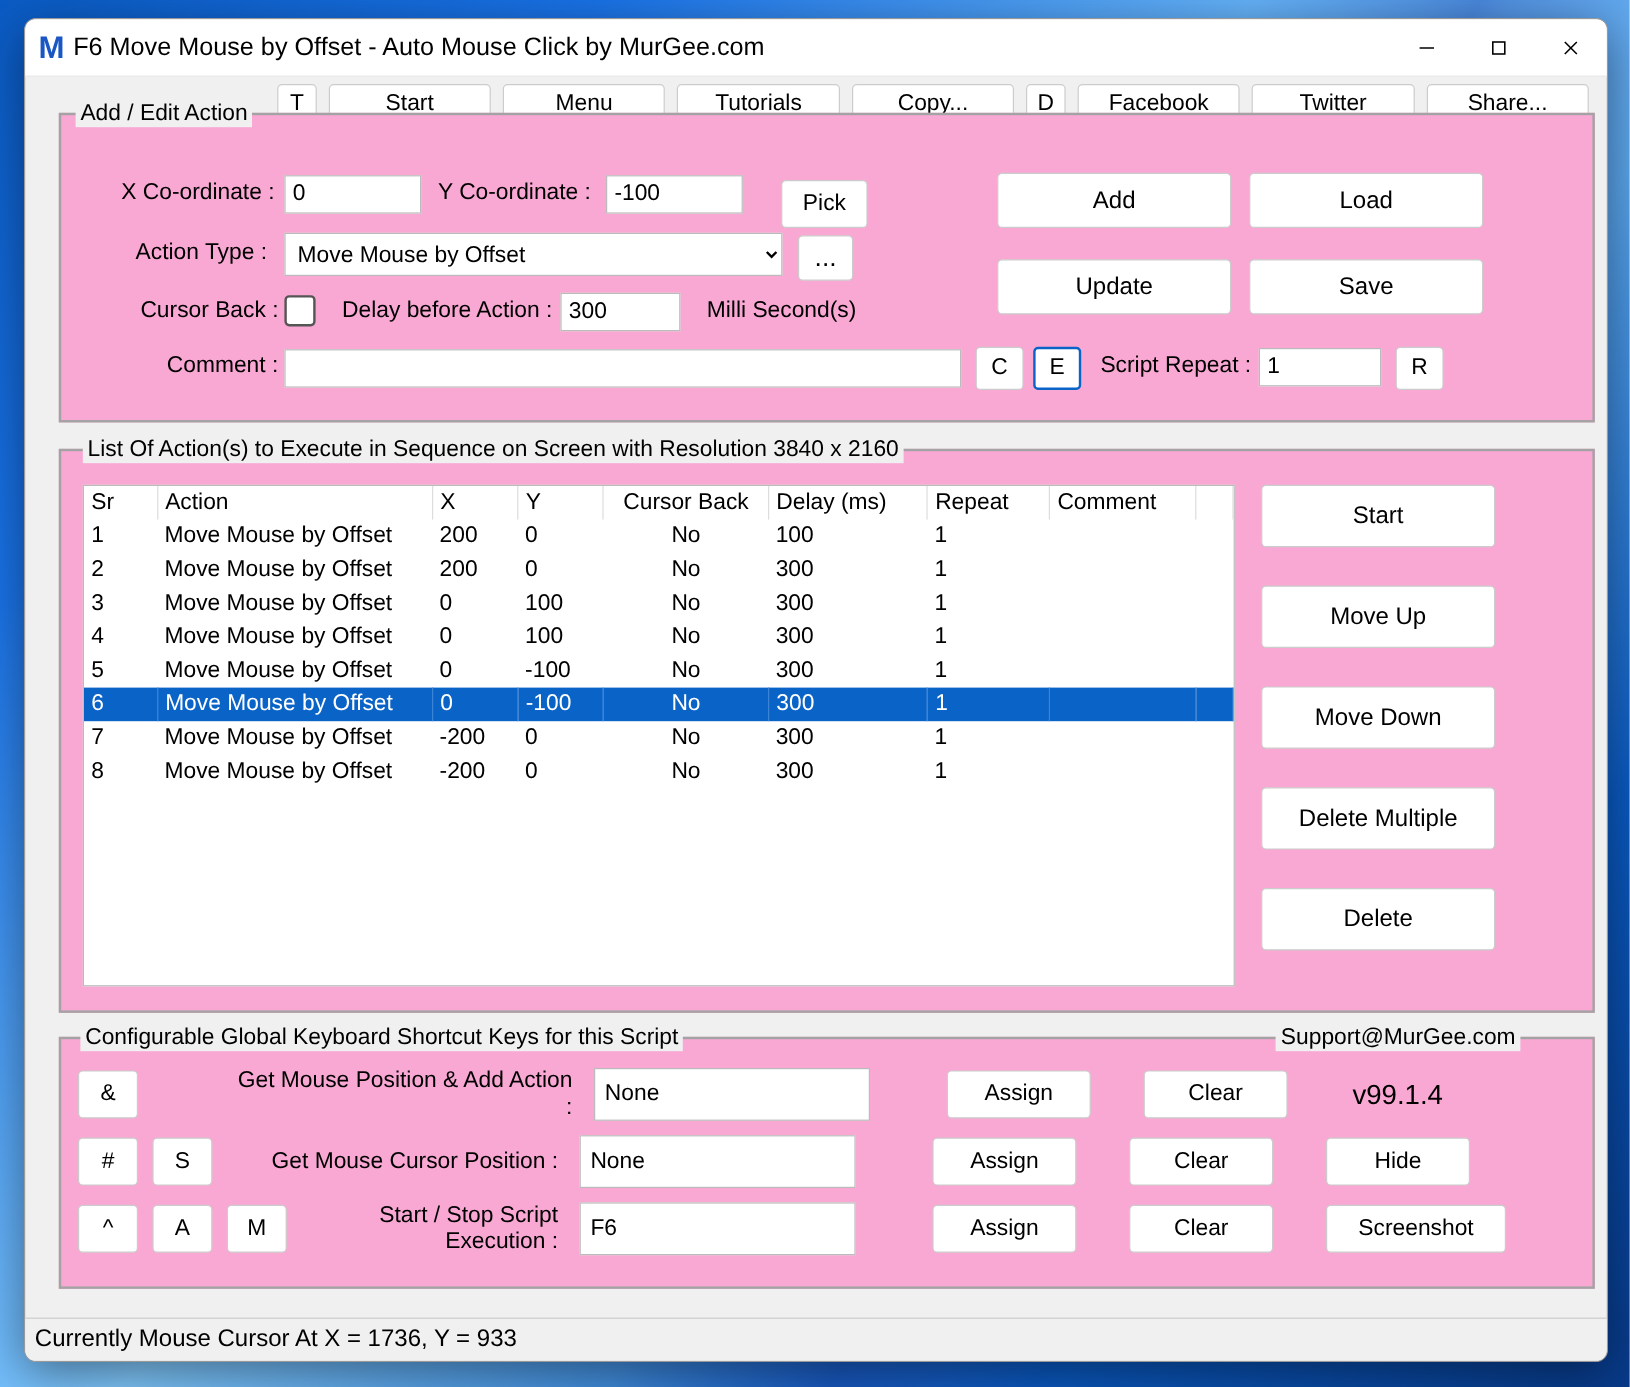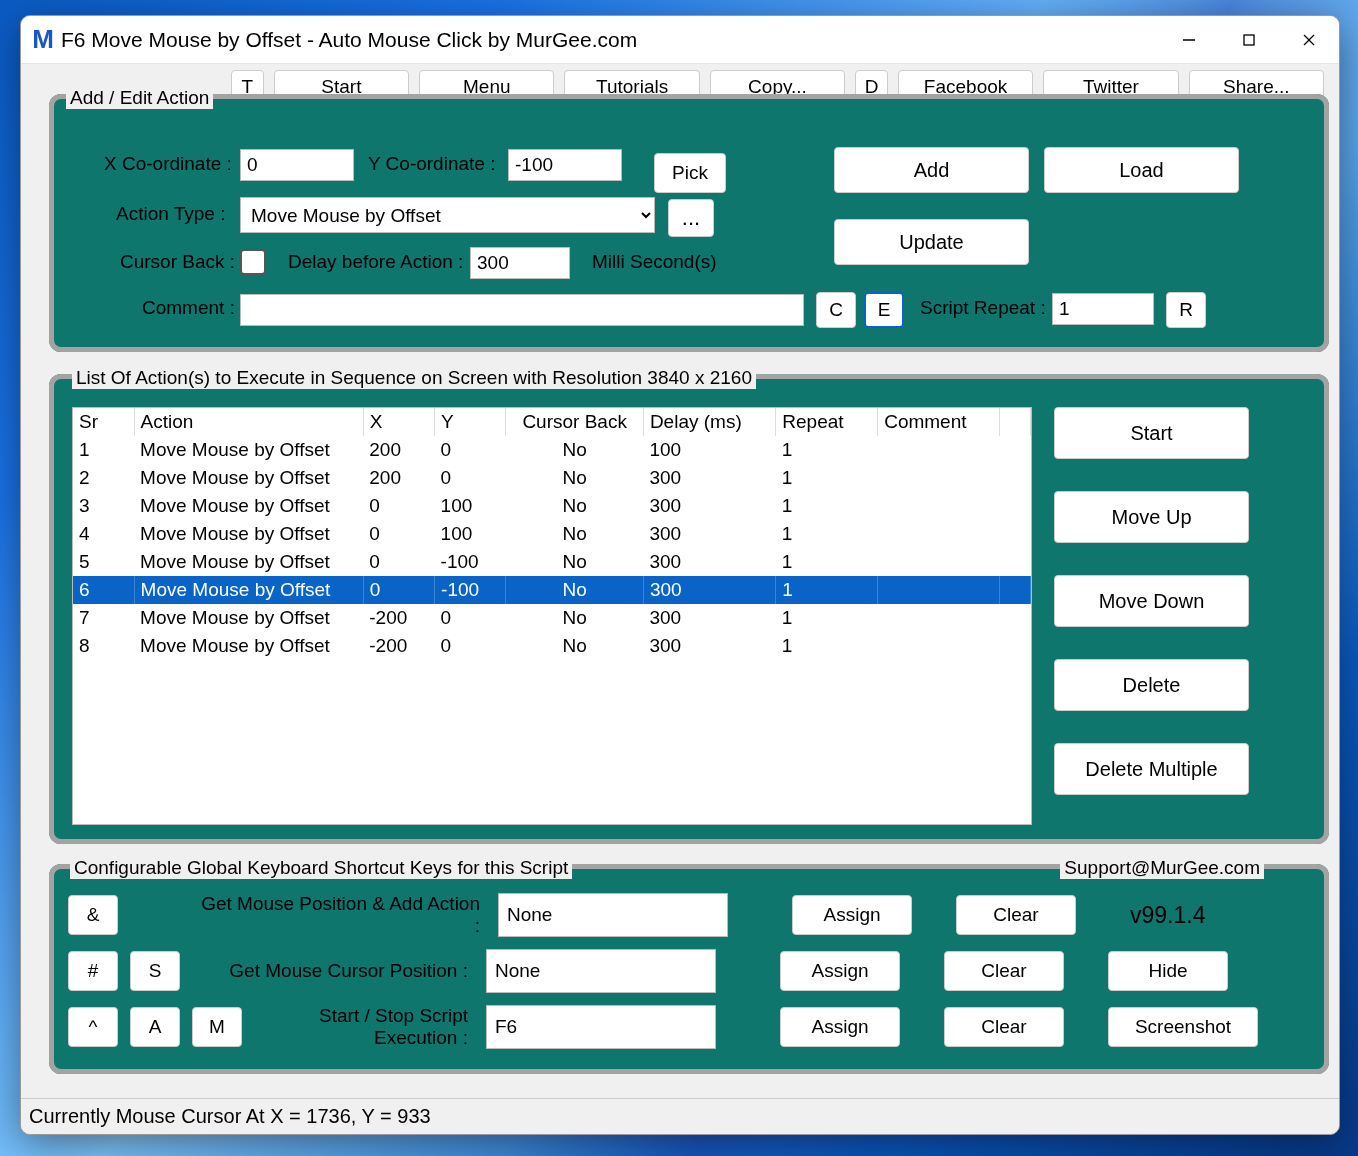--- a/index.html
+++ b/index.html
@@ -62,23 +62,23 @@
     font-size:19px;
     padding:0 10px;
     display:inline-flex;align-items:center;justify-content:center;
     cursor:pointer;
   }
   .btn.sq{width:34px;padding:0;}
   .btn.wide{width:140px;}
   .btn.big{width:195px;height:46px;font-size:20px;}
   .group{
     position:absolute;
-    border:5px solid #a3a3a3;
-    border-radius:12px;
-    background:#0f766e;
+    border:2px solid #a3a3a3;
+    border-radius:0;
+    background:#f9a8d4;
   }
   .addedit{left:28px; top:30px; width:1280px; height:258px;}
   .lbl{position:absolute;font-size:19px;}
   .inp{
     position:absolute;background:#fff;border:1px solid #bbb;
     font-size:19px;padding:3px 6px;height:32px;
   }
   select.inp{height:36px;}
   .chk{
     position:absolute;width:26px;height:26px;border:2px solid #555;border-radius:4px;background:#fff;
@@ -200,20 +200,21 @@
       <input class="inp cmin" value="" style="">
       <button class="btn cbtn">C</button>
       <button class="btn ebtn">E</button>
       <div class="lbl srlb">Script Repeat :</div>
       <input class="inp srin" value="1" style="">
       <button class="btn rbtn">R</button>
 
       <button class="btn big addbtn">Add</button>
       <button class="btn big loadbtn">Load</button>
       <button class="btn big updbtn">Update</button>
+      <button class="btn big savebtn">Save</button>
     </fieldset>
 
     <fieldset class="group listg">
       <div class="lbl listlbl">List Of Action(s) to Execute in Sequence on Screen with Resolution 3840 x 2160</div>
       <div class="table">
         <table>
           <thead>
               <tr>
             <th class="col-sr">Sr</th>
             <th class="col-act">Action</th>
@@ -315,22 +316,22 @@
                 <td></td>
                 <td></td>
               </tr>
             </tbody>
         </table>
       </div>
       <div class="rbtns">
         <button class="btn big">Start</button>
         <button class="btn big">Move Up</button>
         <button class="btn big">Move Down</button>
+        <button class="btn big">Delete Multiple</button>
         <button class="btn big">Delete</button>
-        <button class="btn big">Delete Multiple</button>
       </div>
     </fieldset>
 
     <fieldset class="group shortg">
       <div class="lbl legend">Configurable Global Keyboard Shortcut Keys for this Script</div>
       <div class="support">Support@MurGee.com</div>
 
       <div class="row r1">
         <button class="btn">&amp;</button>
         <div style="width:58px"></div>

